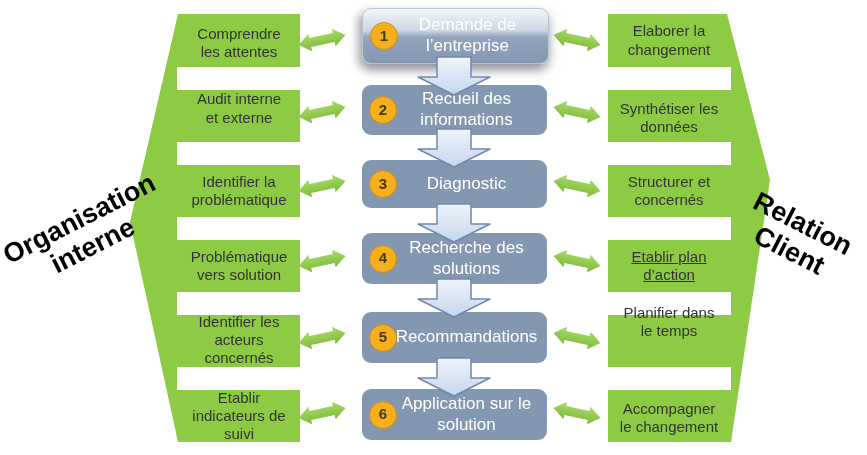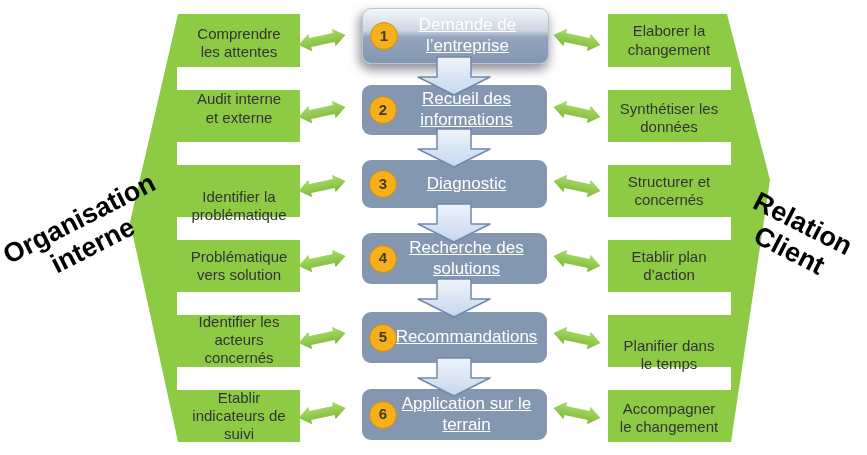--- a/index.html
+++ b/index.html
@@ -12,21 +12,21 @@
     position:absolute;width:122px;display:flex;align-items:center;justify-content:center;
     text-align:center;font-size:15px;line-height:1.22;color:#333333;white-space:pre-line;
   }
   .gl{left:178px;}
   .gr{left:608px;}
   .cbox{
     position:absolute;left:362px;width:185px;background:#8497b1;border-radius:9px;
     color:#ffffff;display:flex;align-items:center;justify-content:center;
     text-align:center;font-size:17px;line-height:1.22;white-space:pre-line;
   }
-  .cbox .txt{margin-left:24px;text-decoration:underline;}
+  .cbox .txt{margin-left:24px;}
   .glossy{
     background:linear-gradient(180deg,#f4f7fa 0%,#ccd5e2 40%,#93a4bd 52%,#8497b1 100%);
     border:1px solid #b9c2cf;
     box-shadow:0 6px 11px rgba(90,95,105,.55),-5px 4px 9px rgba(120,120,130,.35);
   }
   .badge{
     position:absolute;left:7px;top:50%;transform:translateY(-50%);
     width:26px;height:26px;border-radius:50%;
     background:#f6b01e;border:1px solid #cd8f14;color:#4a3a05;
     font-weight:bold;font-size:15px;display:flex;align-items:center;justify-content:center;
@@ -108,56 +108,56 @@
   <div class="glabel gl" style="top:90px;height:37px;">Audit interne
 et externe</div>
   <div class="cbox" style="top:85px;height:50px;">
     <span class="badge">2</span>
     <span class="txt">Recueil des
 informations</span>
   </div>
   <div class="glabel gr" style="top:90px;height:56px;">Synthétiser les
 données</div>
 
-  <div class="glabel gl" style="top:165px;height:52px;margin-top:15px;">Identifier la
+  <div class="glabel gl" style="top:165px;height:52px;">Identifier la
 problématique</div>
   <div class="cbox" style="top:160px;height:48px;">
     <span class="badge">3</span>
     <span class="txt">Diagnostic</span>
   </div>
   <div class="glabel gr" style="top:165px;height:52px;">Structurer et
 concernés</div>
 
   <div class="glabel gl" style="top:240px;height:52px;">Problématique
 vers solution</div>
   <div class="cbox" style="top:233px;height:51px;">
     <span class="badge">4</span>
     <span class="txt">Recherche des
 solutions</span>
   </div>
-  <div class="glabel gr" style="top:240px;height:52px;">Etablir plan
+  <div class="glabel gr" style="top:240px;height:52px;text-decoration:underline;">Etablir plan
 d’action</div>
 
   <div class="glabel gl" style="top:313px;height:54px;">Identifier les
 acteurs
 concernés</div>
   <div class="cbox" style="top:312px;height:51px;">
     <span class="badge">5</span>
     <span class="txt">Recommandations</span>
   </div>
-  <div class="glabel gr" style="top:328px;height:54px;">Planifier dans
+  <div class="glabel gr" style="top:295px;height:54px;">Planifier dans
 le temps</div>
 
   <div class="glabel gl" style="top:390px;height:52px;">Etablir
 indicateurs de
 suivi</div>
   <div class="cbox" style="top:389px;height:51px;">
     <span class="badge">6</span>
     <span class="txt">Application sur le
-terrain</span>
+solution</span>
   </div>
   <div class="glabel gr" style="top:390px;height:56px;">Accompagner
 le changement</div>
 
   <svg class="bg" style="pointer-events:none;" viewBox="0 0 867 455" xmlns="http://www.w3.org/2000/svg">
     <g fill="url(#da)" stroke="#7188ad" stroke-width="1.5" stroke-linejoin="round">
       <use href="#down" transform="translate(454,57)"></use>
       <use href="#down" transform="translate(454,129)"></use>
       <use href="#down" transform="translate(454,204)"></use>
       <use href="#down" transform="translate(454,279)"></use>

